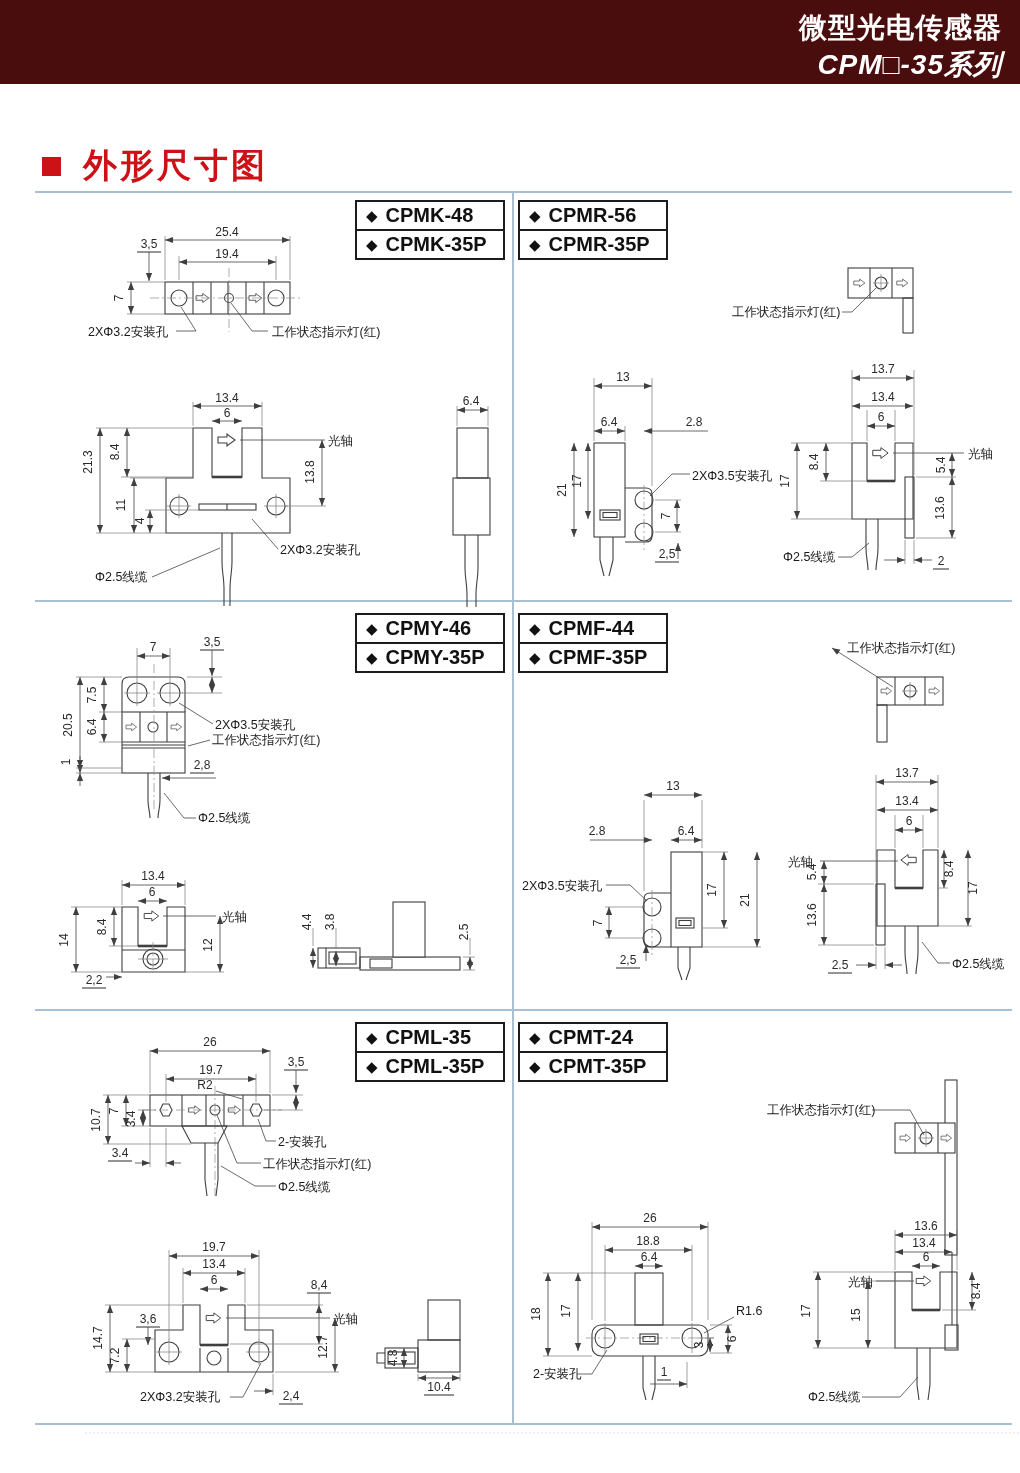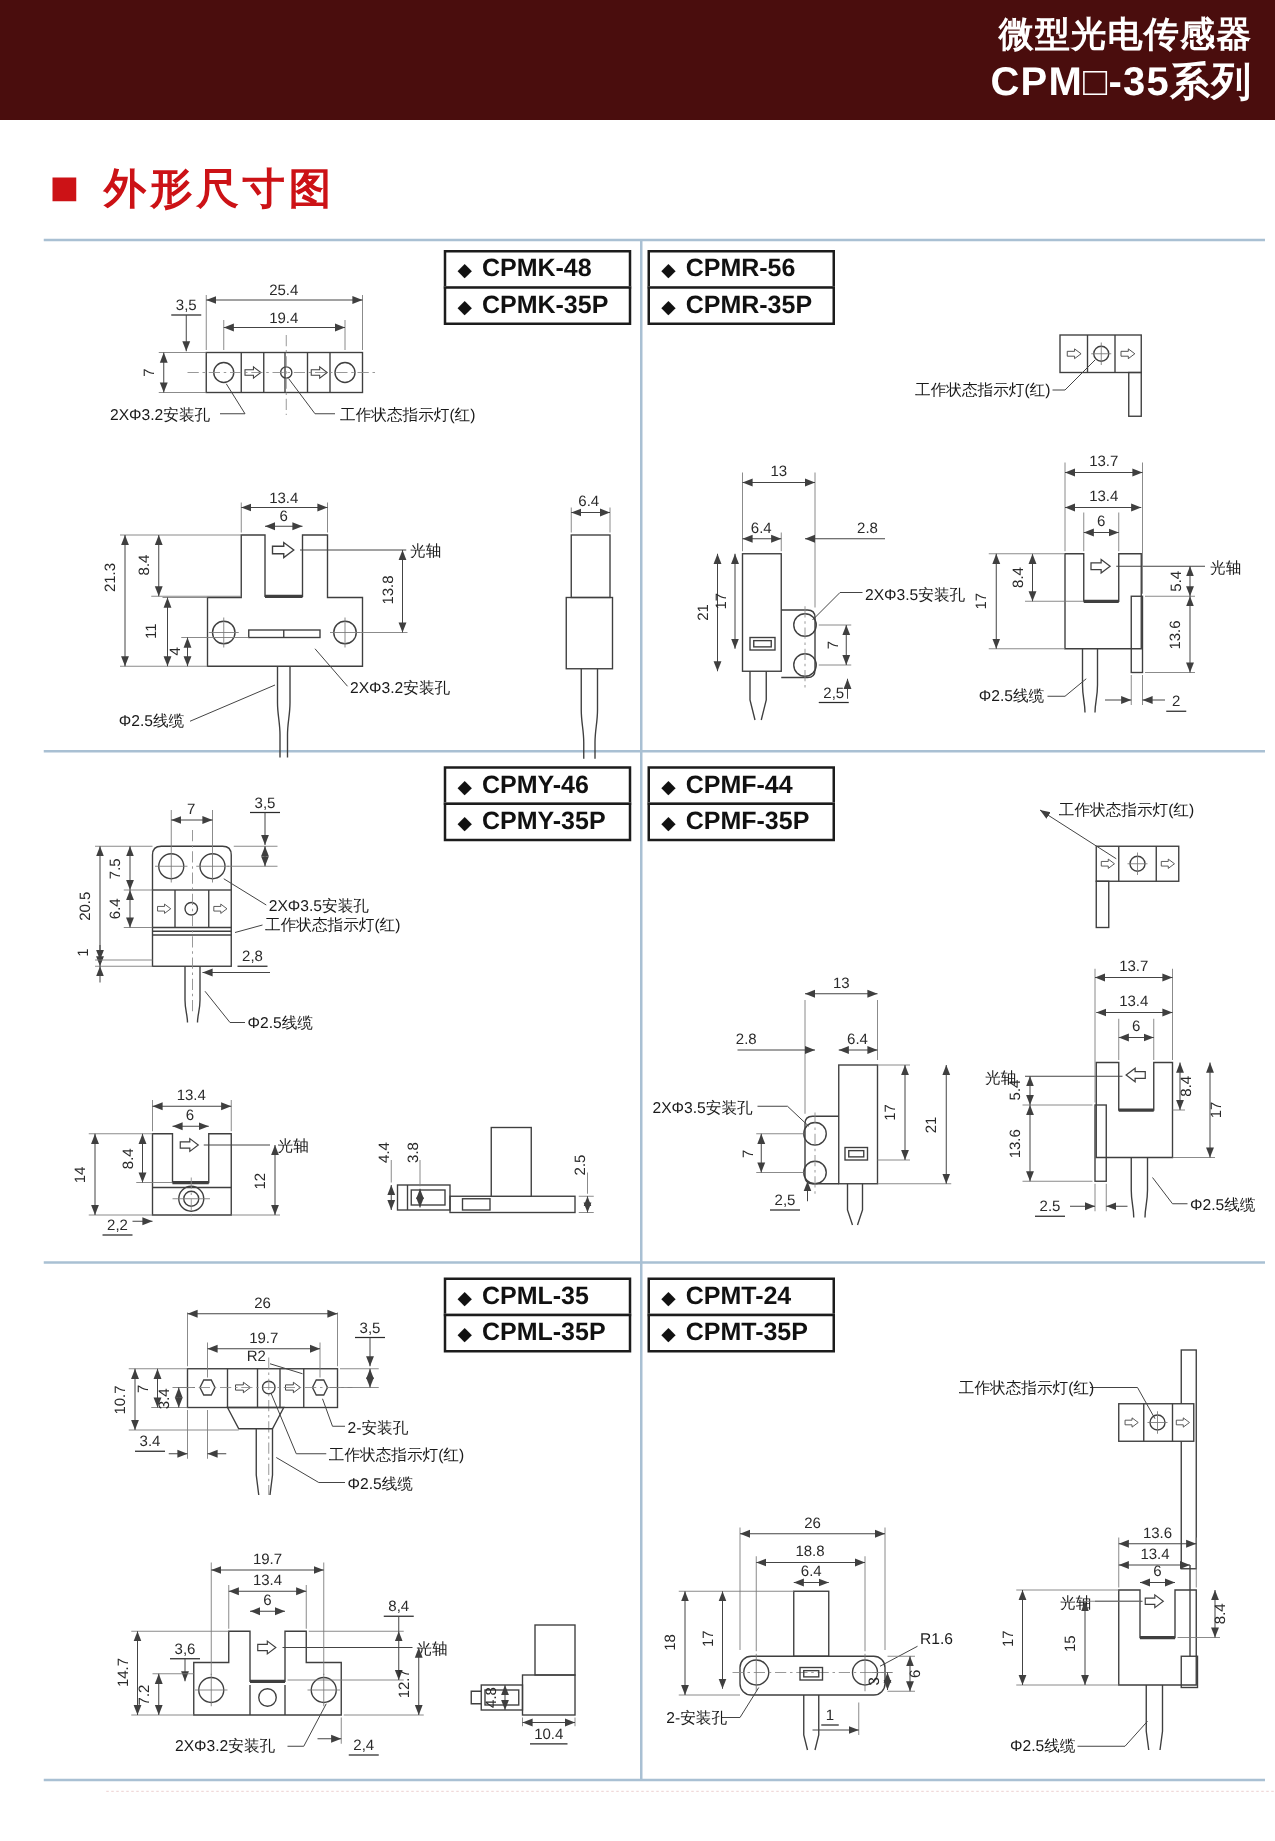--- a/index.html
+++ b/index.html
@@ -1,22 +1,22 @@
 <!DOCTYPE html>
 <html><head>
 <meta charset="utf-8">
 <style>
   html,body{margin:0;padding:0;background:#ffffff;}
   .page{position:relative;width:1020px;height:1473px;background:#fff;overflow:hidden;
         font-family:"Liberation Sans","DejaVu Sans",sans-serif;}
-  .topbar{position:absolute;left:0;top:0;width:1020px;height:96px;background:#4a0d0d;
+  .topbar{position:absolute;left:0;top:0;width:1020px;height:84px;background:#4a0d0d;
           color:#fff;text-align:right;box-sizing:border-box;padding:10px 18px 0 0;font-weight:bold;}
   .topbar .t1{font-size:28px;line-height:36px;letter-spacing:1px;}
-  .topbar .t2{font-size:32px;line-height:38px;letter-spacing:1px;}
-  .sect{position:absolute;left:42px;top:128px;display:flex;align-items:center;gap:22px;}
+  .topbar .t2{font-size:28px;line-height:38px;letter-spacing:1px;font-style:italic;}
+  .sect{position:absolute;left:42px;top:143px;display:flex;align-items:center;gap:22px;}
   .bullet{width:19px;height:19px;background:#cc1216;display:inline-block;}
   .stitle{color:#cc1216;font-size:34px;font-weight:bold;letter-spacing:3px;}
   svg.draw{position:absolute;left:0;top:0;}
   .mbox{position:absolute;width:150px;height:31px;border:2px solid #1c1c1c;background:#fff;
         display:flex;align-items:center;padding-left:9px;box-sizing:border-box;
         font-weight:bold;font-size:20px;color:#111;}
   .dia{font-size:15px;margin-right:8px;}
   
   .lna{fill:none;stroke:#3f3f3f;stroke-width:1.1;}
   .th2{fill:none;stroke:#3f3f3f;stroke-width:2.6;}

